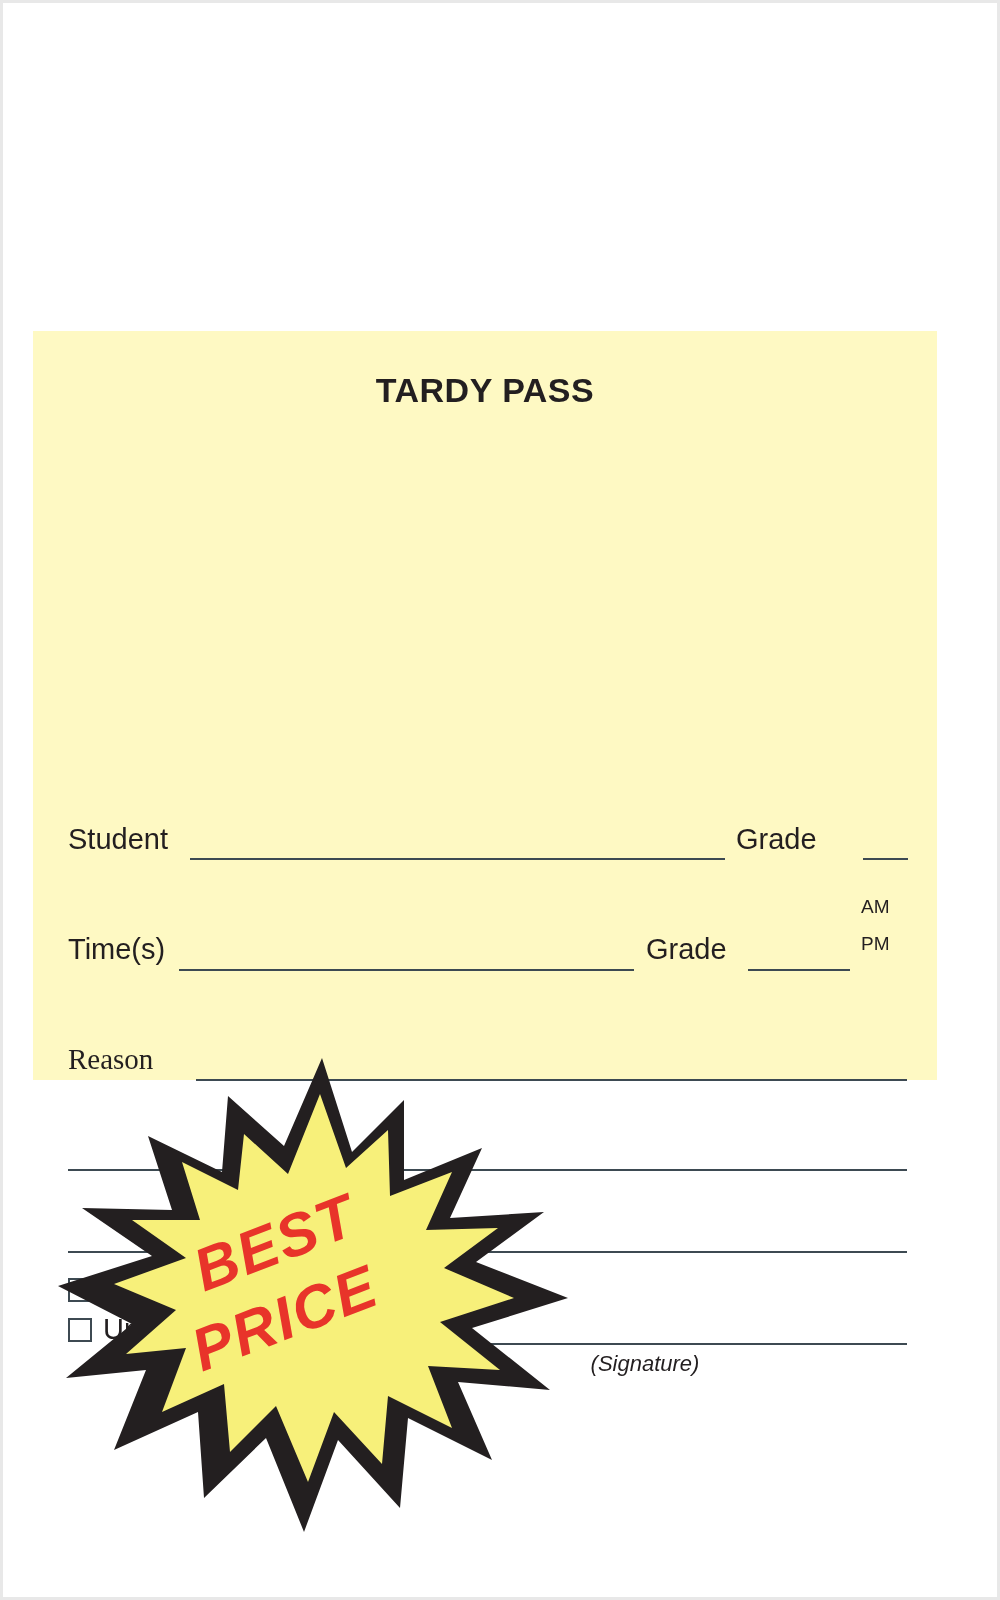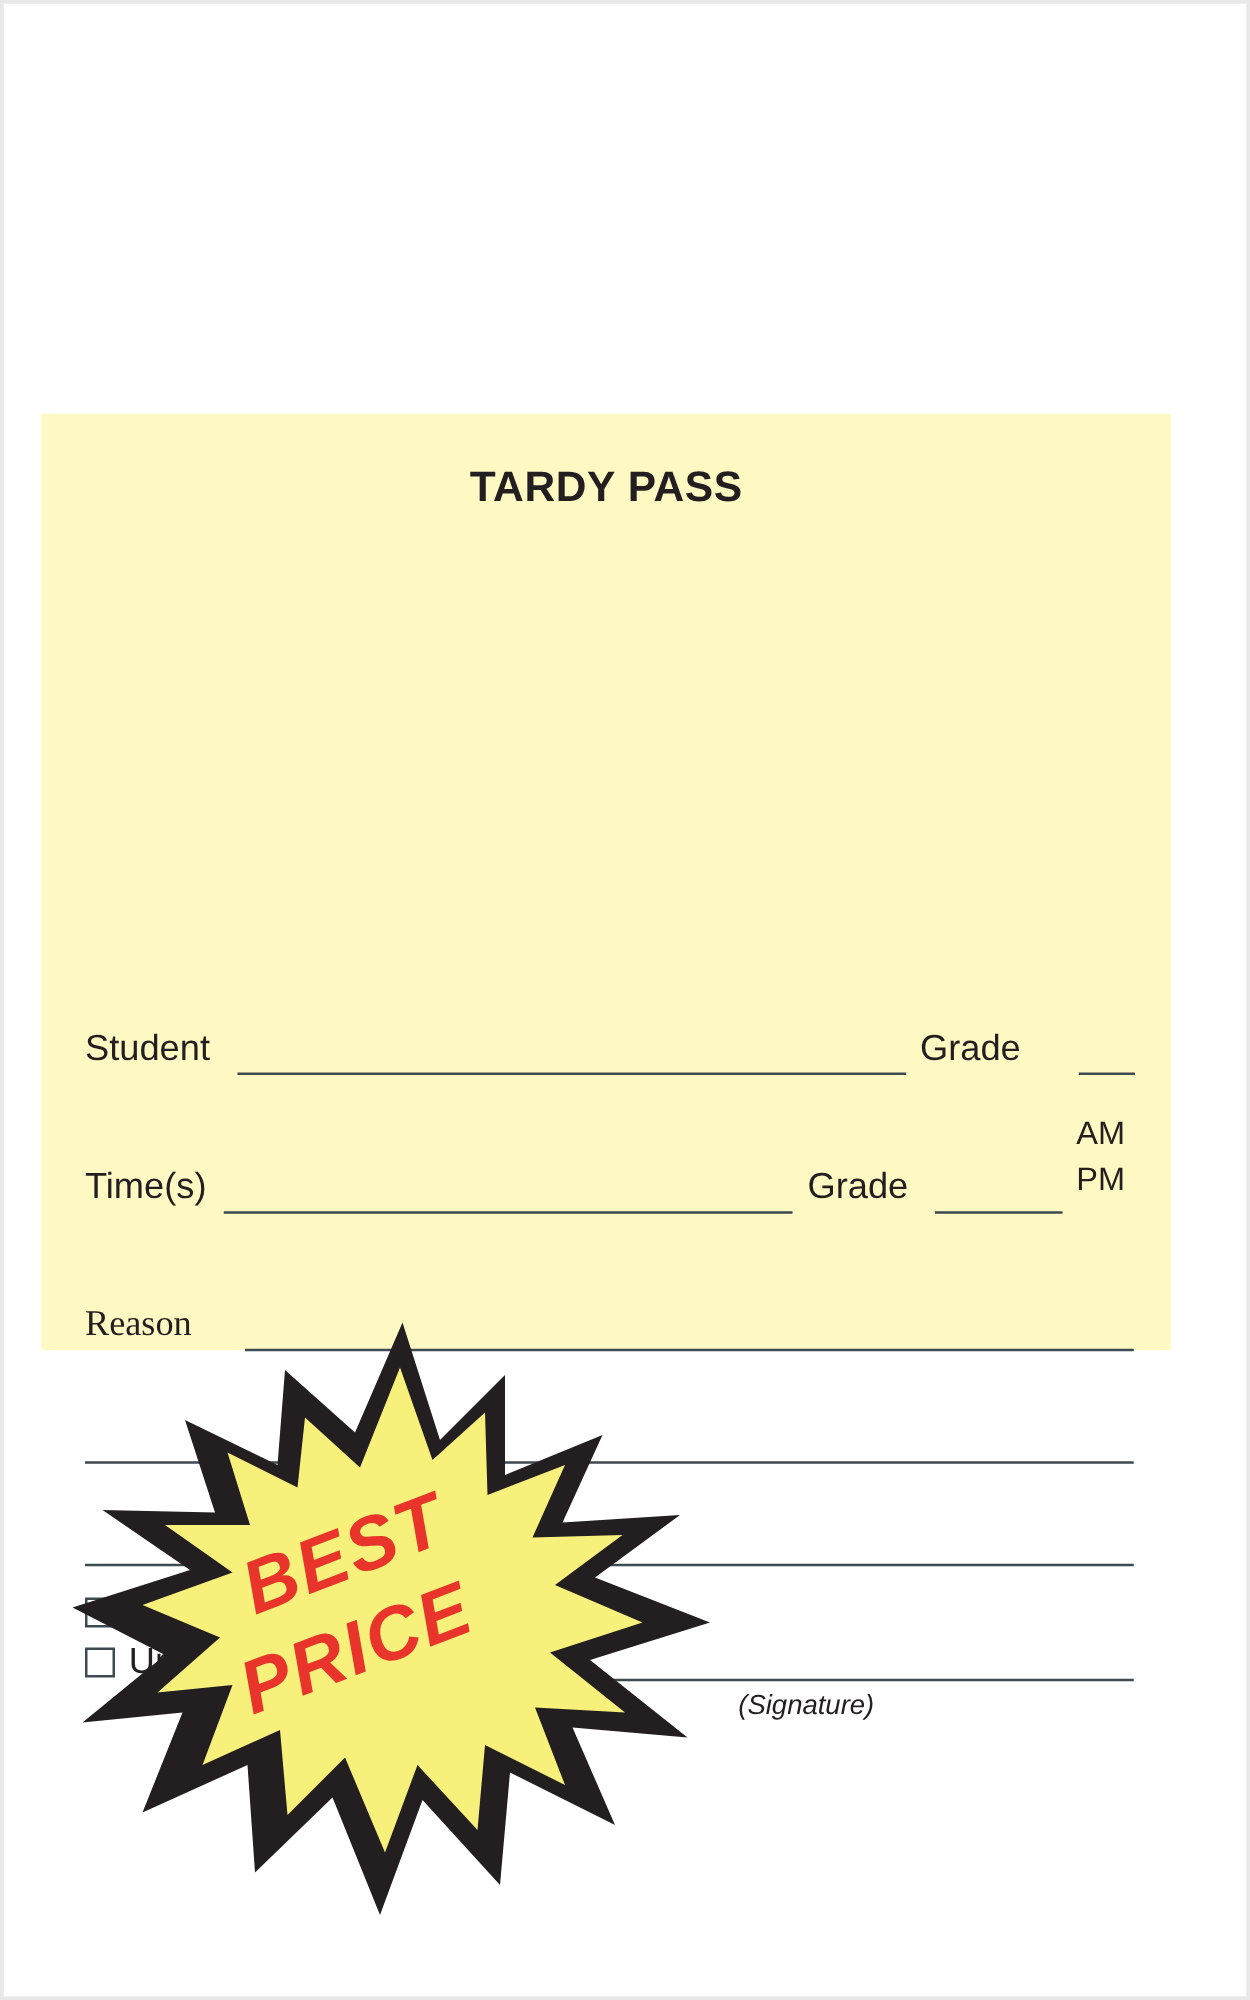--- a/index.html
+++ b/index.html
@@ -55,21 +55,21 @@
   }
 
   .rule {
     position: absolute;
     border-bottom: 2px solid #3d4a52;
     height: 0;
   }
 
   .ampm {
     position: absolute;
-    font-size: 26px;
+    font-size: 19px;
     line-height: 37px;
     color: #231f20;
     text-align: left;
   }
 
   
   .check-row {
     position: absolute;
     display: flex;
     align-items: center;

